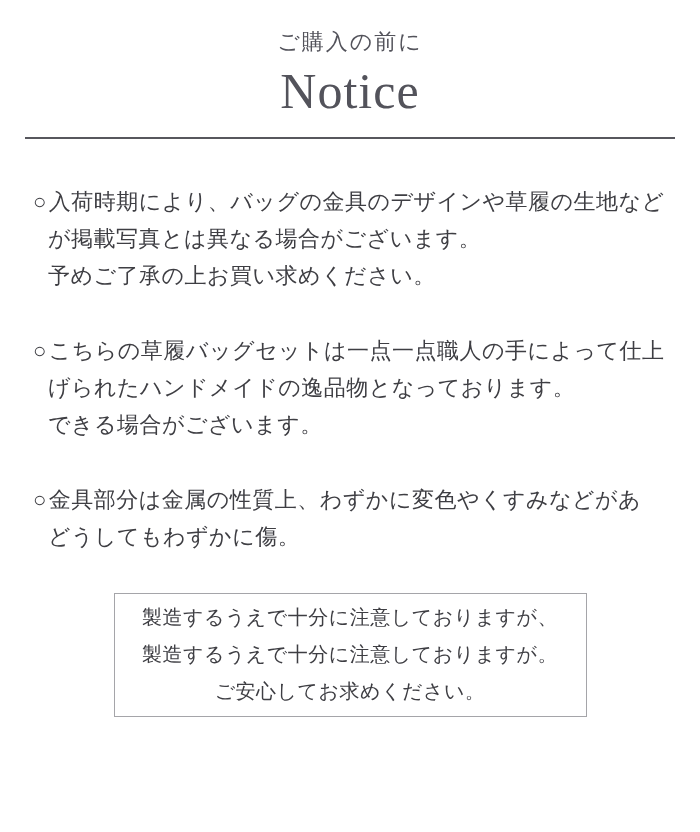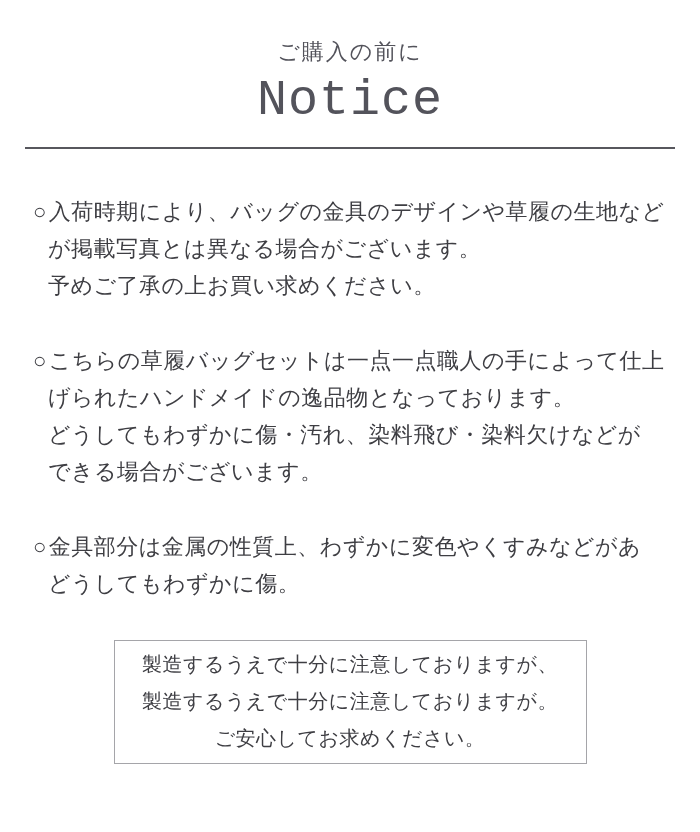--- a/index.html
+++ b/index.html
@@ -8,29 +8,29 @@
     width: 700px; height: 832px;
     background: #ffffff;
     font-family: "Liberation Sans", "DejaVu Sans", sans-serif;
   }
   .page {
     position: relative;
     width: 700px; height: 832px;
     background: #ffffff;
     overflow: hidden;
   }
-  .header { text-align: center; padding-top: 37px; }
+  .header { text-align: center; padding-top: 27px; }
   .subtitle {
     font-family: "Liberation Serif", "DejaVu Serif", serif;
     font-size: 22px; line-height: 30px;
     letter-spacing: 2px;
     color: var(--title, #53535b);
   }
   .title {
-    font-family: Liberation Mono, monospace;
+    font-family: Liberation Serif, serif;
     font-size: 50px; line-height: 56px;
     margin-top: 6px;
     font-weight: 400;
     letter-spacing: 1px;
     color: var(--title, #53535b);
   }
   .divider {
     width: 650px; height: 2px;
     margin: 18px auto 0 auto;
     background: var(--divider, #57575d);
@@ -76,21 +76,20 @@
 
     <div class="item">
       <div class="line"><span class="marker">○</span><span>入荷時期により、バッグの金具のデザインや草履の生地など</span></div>
       <div class="line cont">が掲載写真とは異なる場合がございます。</div>
       <div class="line cont">予めご了承の上お買い求めください。</div>
     </div>
 
     <div class="item">
       <div class="line"><span class="marker">○</span><span>こちらの草履バッグセットは一点一点職人の手によって仕上</span></div>
       <div class="line cont">げられたハンドメイドの逸品物となっております。</div>
-      <div class="line cont">どうしてもわずかに傷・汚れ、染料飛び・染料欠けなどが</div>
       <div class="line cont">できる場合がございます。</div>
     </div>
 
     <div class="item">
       <div class="line"><span class="marker">○</span><span>金具部分は金属の性質上、わずかに変色やくすみなどがあ</span></div>
       <div class="line cont">どうしてもわずかに傷。</div>
     </div>
 
   </div>
 

